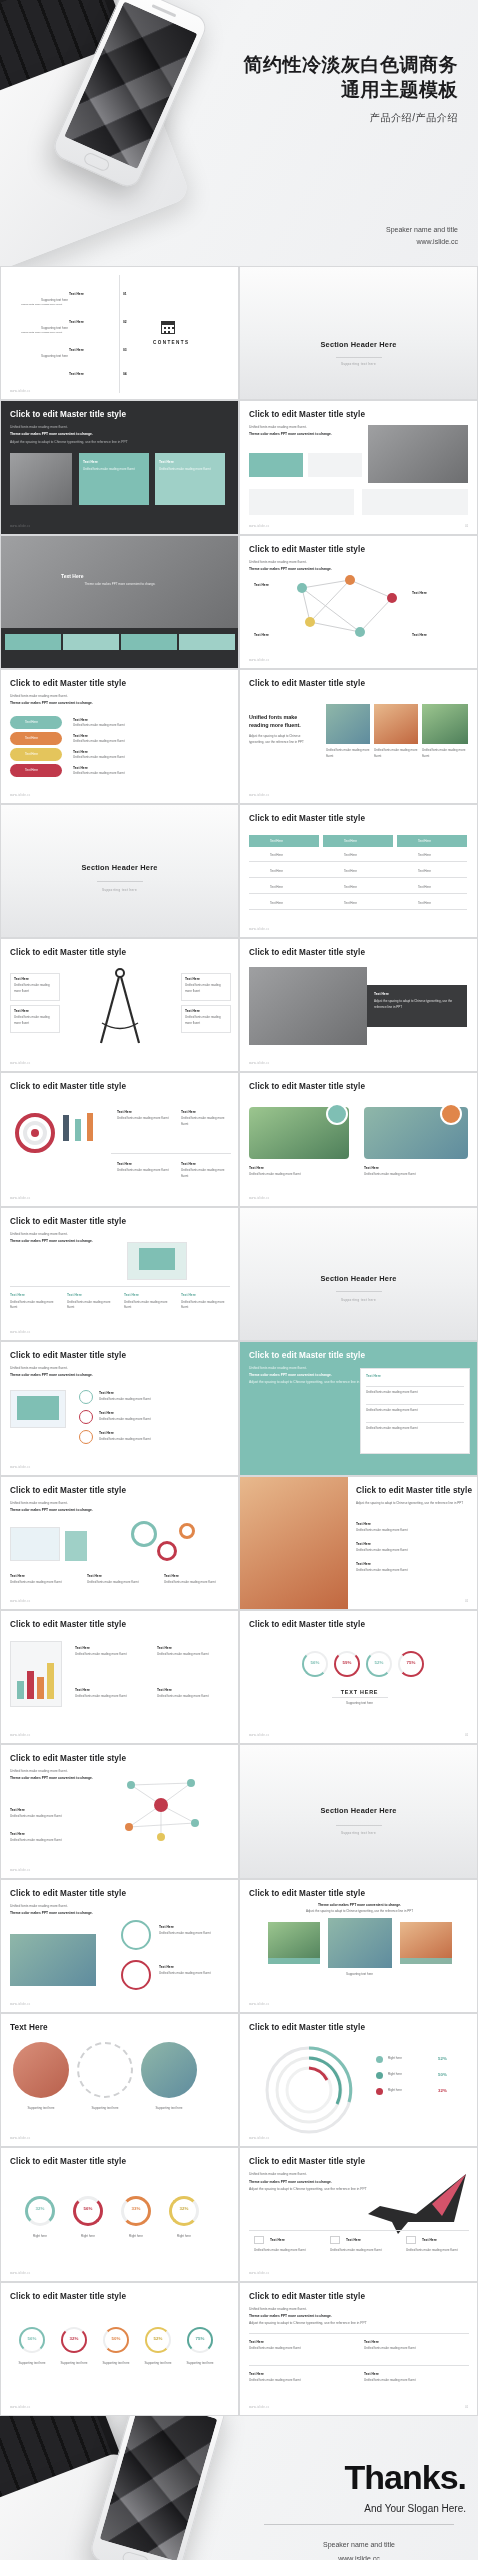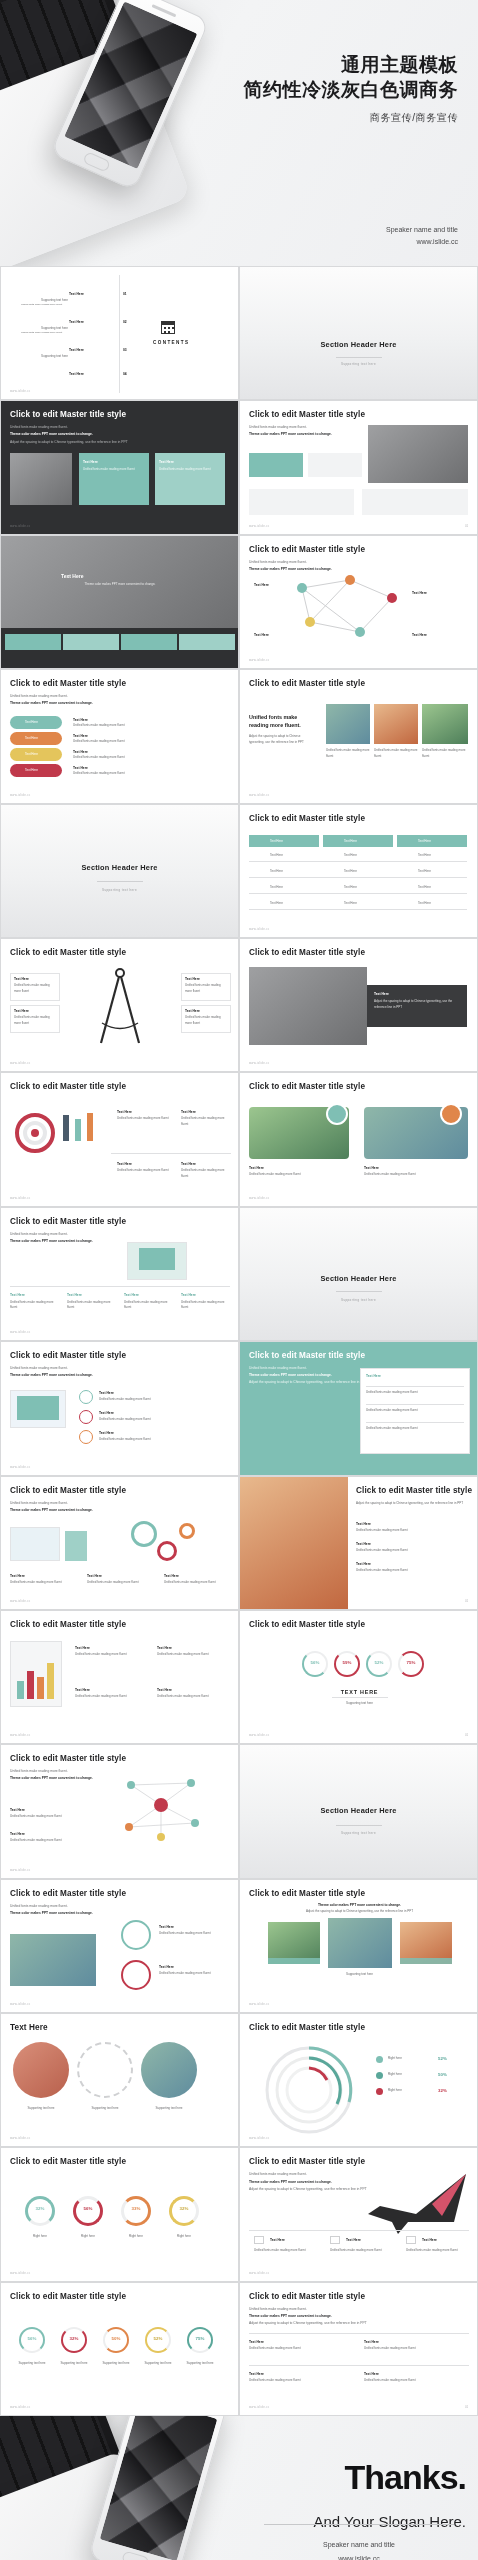--- a/index.html
+++ b/index.html
@@ -42,21 +42,21 @@
         width:26px; height:3px; border-radius:2px; background:#cfd0d2; }
   .bn-text { position:absolute; right:20px; top:52px; text-align:right; z-index:3; }
   .bn-title { font-size:19px; font-weight:bold; line-height:1.32; color:#1c1c1e;
               letter-spacing:.5px; }
   .bn-sub { margin-top:9px; font-size:10px; color:#3c3c3e; letter-spacing:.6px; }
   .bn-foot { position:absolute; right:20px; bottom:18px; text-align:right; z-index:3;
              font-size:7px; color:#4a4a4c; line-height:1.7; }
   
   .cl-text{ position:absolute; right:12px; top:42px; text-align:right; z-index:3; }
   .cl-thanks{ font-size:34px; font-weight:bold; letter-spacing:-1px; color:#121214; }
-  .cl-slogan{ font-size:15px; color:#1f1f21; margin-top:16px; }
+  .cl-slogan{ font-size:10px; color:#1f1f21; margin-top:6px; }
   .cl-rule{ position:absolute; right:24px; top:108px; width:190px; height:1px;
             background:#c7c8ca; z-index:3; }
   .cl-foot{ position:absolute; right:24px; top:122px; text-align:center; width:190px;
             font-size:7px; color:#4a4a4c; line-height:1.9; z-index:3; }
 
   
   .grid { display:grid; grid-template-columns:repeat(2,239px); width:478px;text-decoration:underline; }
   .slide { position:relative; width:239px; height:134.4px; background:#fff;
            border:1px solid #d8d9db; overflow:hidden; }
   .slide.dark { background:#2f3032; }
@@ -114,23 +114,23 @@
   <div class="bn-desk">
     <div class="kb"></div>
     <div class="palm"></div>
     <div class="phone">
       <div class="spk"></div>
       <div class="scr"></div>
       <div class="hm"></div>
     </div>
   </div>
   <div class="bn-text">
+    <div class="bn-title">简约性冷淡灰白色调商务</div>
     <div class="bn-title">通用主题模板</div>
-    <div class="bn-title">简约性冷淡灰白色调商务</div>
-    <div class="bn-sub">商务宣传/商务宣传</div>
+    <div class="bn-sub">产品介绍/产品介绍</div>
   </div>
   <div class="bn-foot">
     <div>Speaker name and title</div>
     <div>www.islide.cc</div>
   </div>
 </div>
 
 <div class="grid">
 
   <div class="slide">

